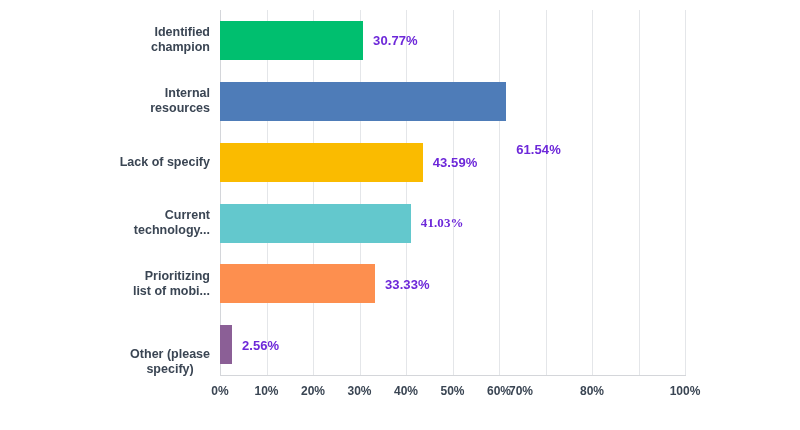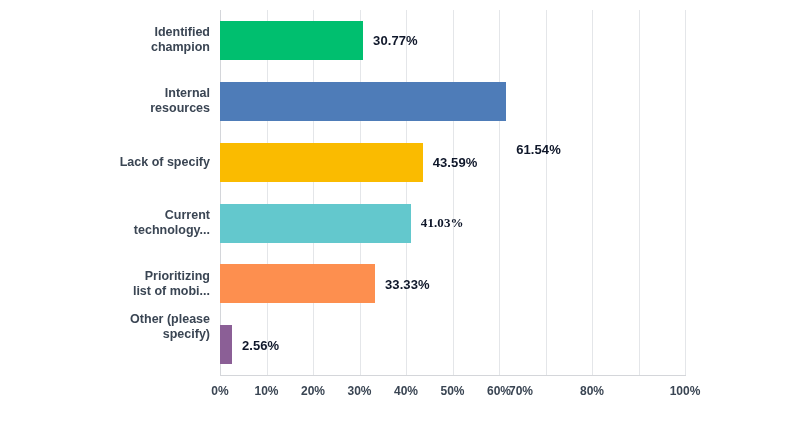--- a/index.html
+++ b/index.html
@@ -63,21 +63,21 @@
     left: 0;
     height: 39px;
     box-sizing: border-box;
   }
   .value-label {
     position: absolute;
     top: 50%;
     transform: translateY(-50%);
     font-size: 13px;
     font-weight: bold;
-    color: #0f172a;
+    color: #6d28d9;
     white-space: nowrap;
     letter-spacing: 0.1px;
   }
 
   
   .cat-label {
     position: absolute;
     left: 100px;
     width: 110px;
     text-align: right;
@@ -123,21 +123,21 @@
       </div>
       <div class="cat-label" style="top: 131.667px;">
         <div>Lack of specify</div>
       </div>
       <div class="cat-label" style="top: 192.5px;">
         <div>Current<br>technology...</div>
       </div>
       <div class="cat-label" style="top: 253.333px;">
         <div>Prioritizing<br>list of mobi...</div>
       </div>
-      <div class="cat-label" style="top: 297px;">
+      <div class="cat-label" style="top: 332px; text-align: center;">
         <div>Other (please<br>specify)</div>
       </div>
     </div>
 
   <div id="plot-area">
     <div id="gridlines">
         <div class="gridline axis-line" style="left: 0px;"></div>
         <div class="gridline" style="left: 46.5px;"></div>
         <div class="gridline" style="left: 93px;"></div>
         <div class="gridline" style="left: 139.5px;"></div>

